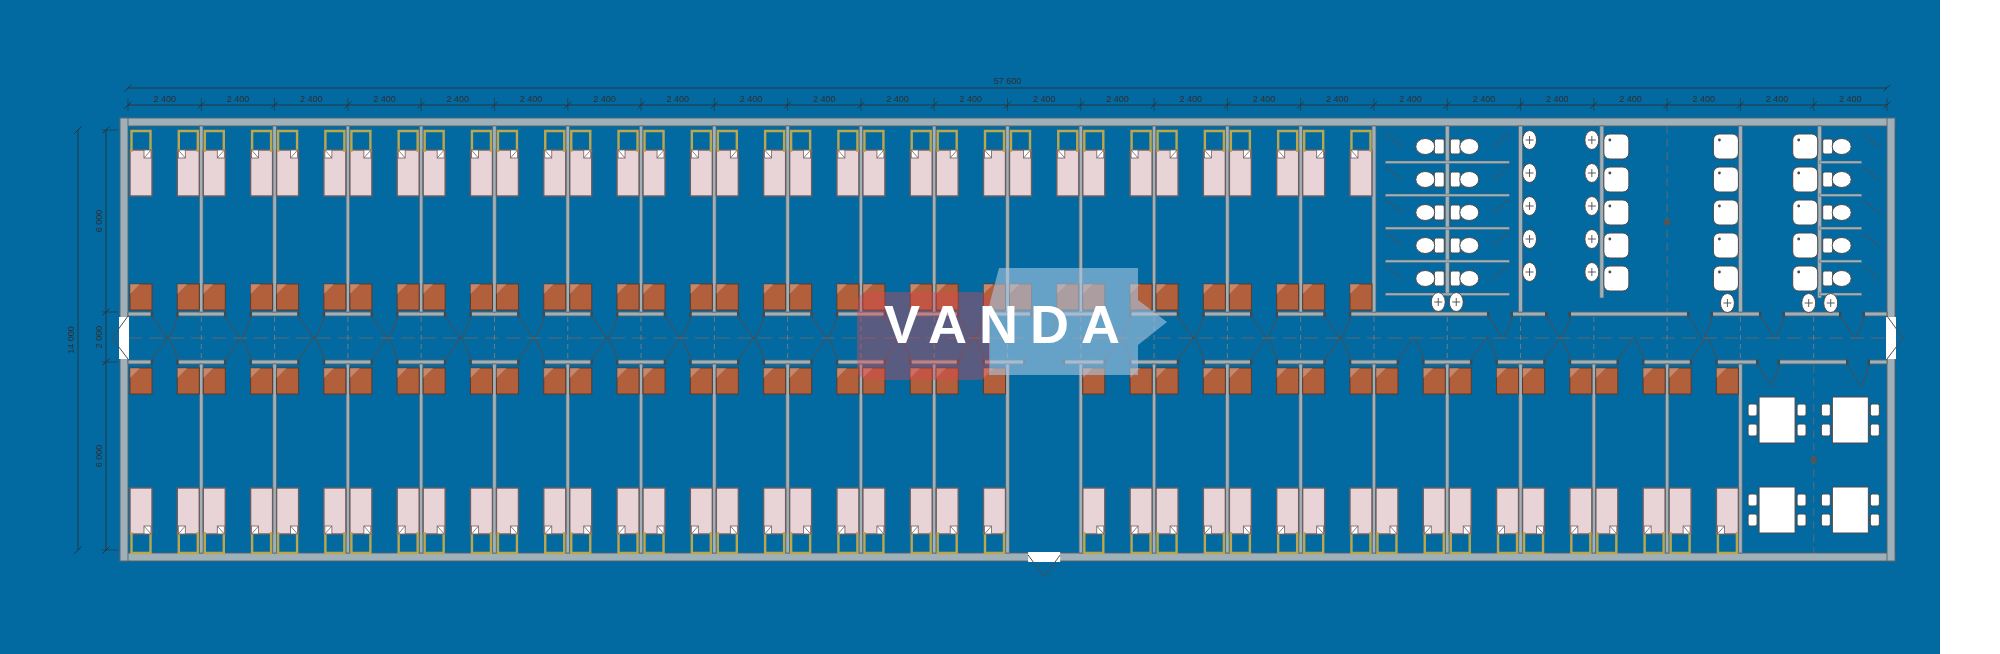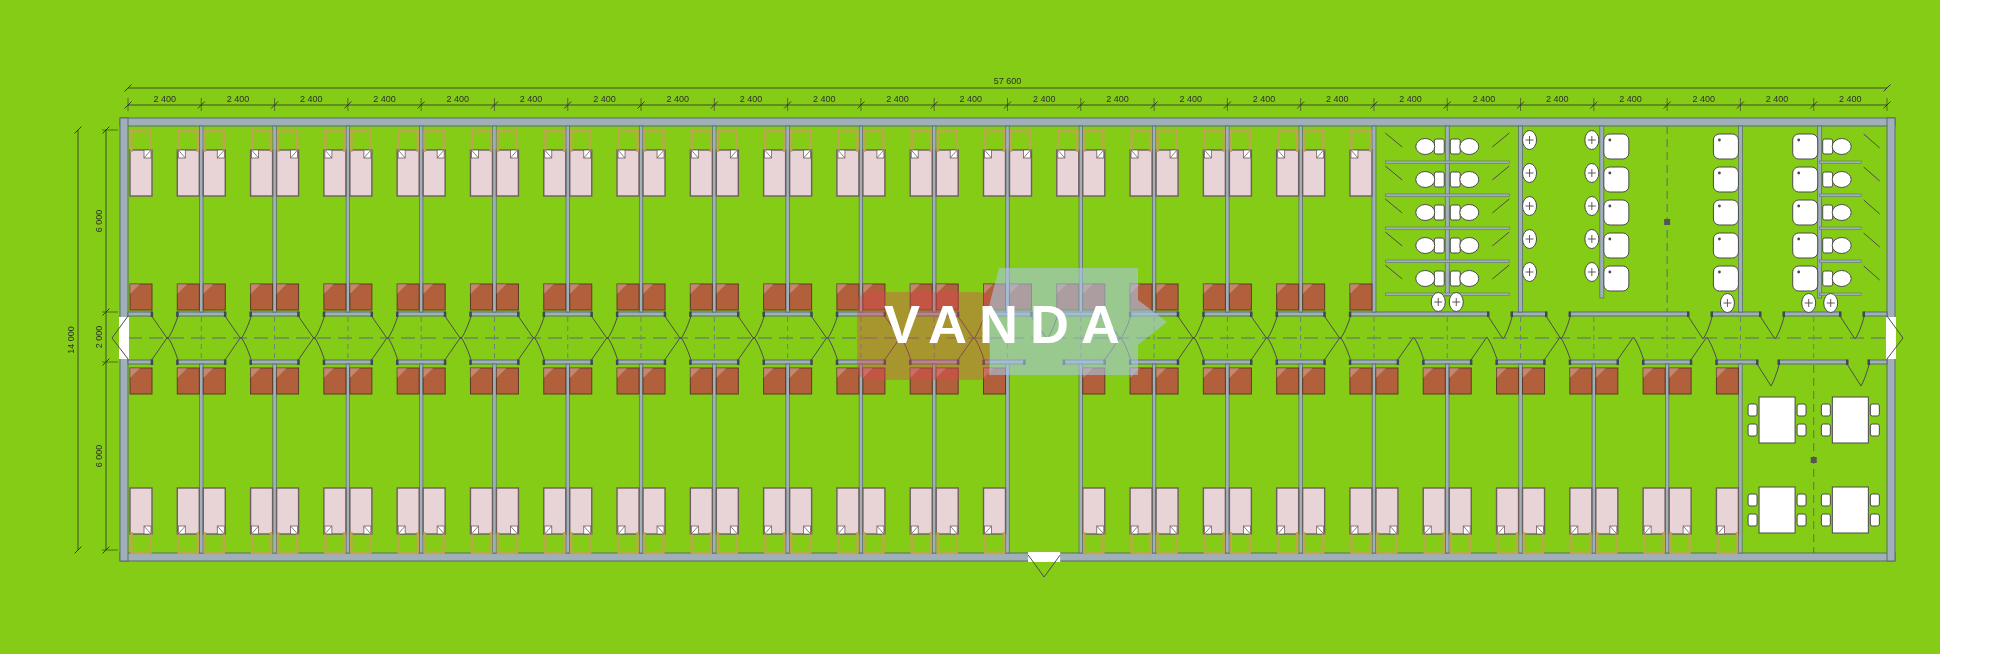--- a/index.html
+++ b/index.html
@@ -1,16 +1,16 @@
 <!DOCTYPE html>
 <html><head>
 <meta charset="utf-8">
 <style>
   html,body{margin:0;padding:0;background:#ffffff;}
-  #canvas{position:relative;width:1940px;height:654px;background:#84cc16;overflow:hidden;
+  #canvas{position:relative;width:1940px;height:654px;background:#0369a1;overflow:hidden;
           font-family:"Liberation Sans", sans-serif;}
   svg text{font-family:"Liberation Sans", sans-serif;}
   .wm-text{font-weight:bold;letter-spacing:12px;}
 </style>
 </head>
 <body>
 
 <div id="canvas">
   <svg id="plan" width="2000" height="654" viewBox="0 0 2000 654">
 

